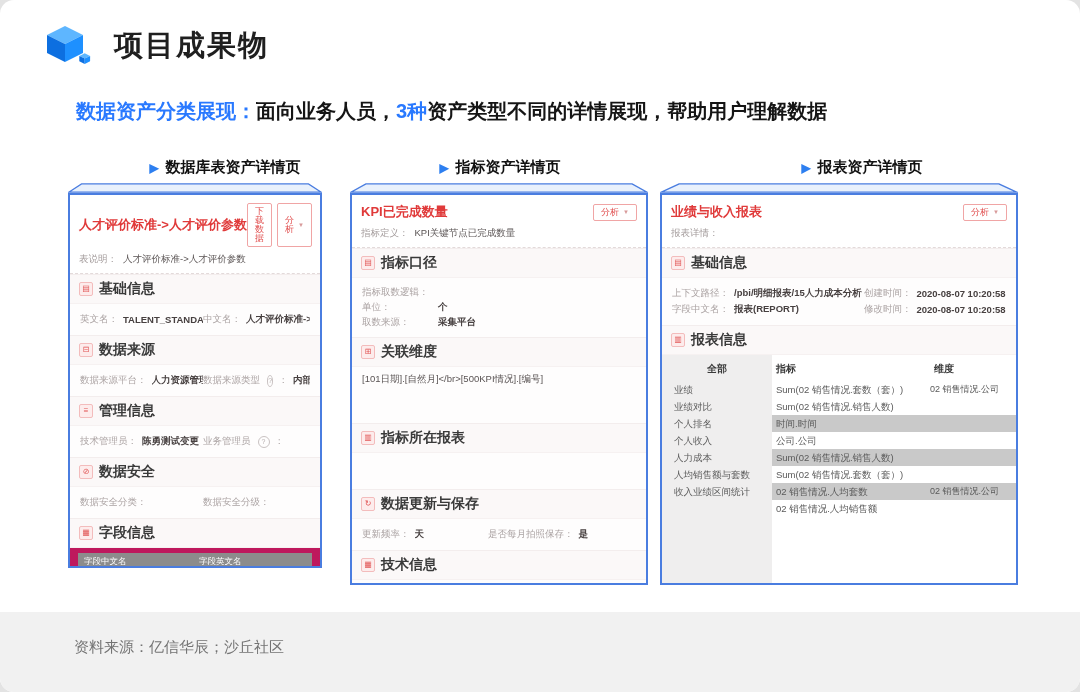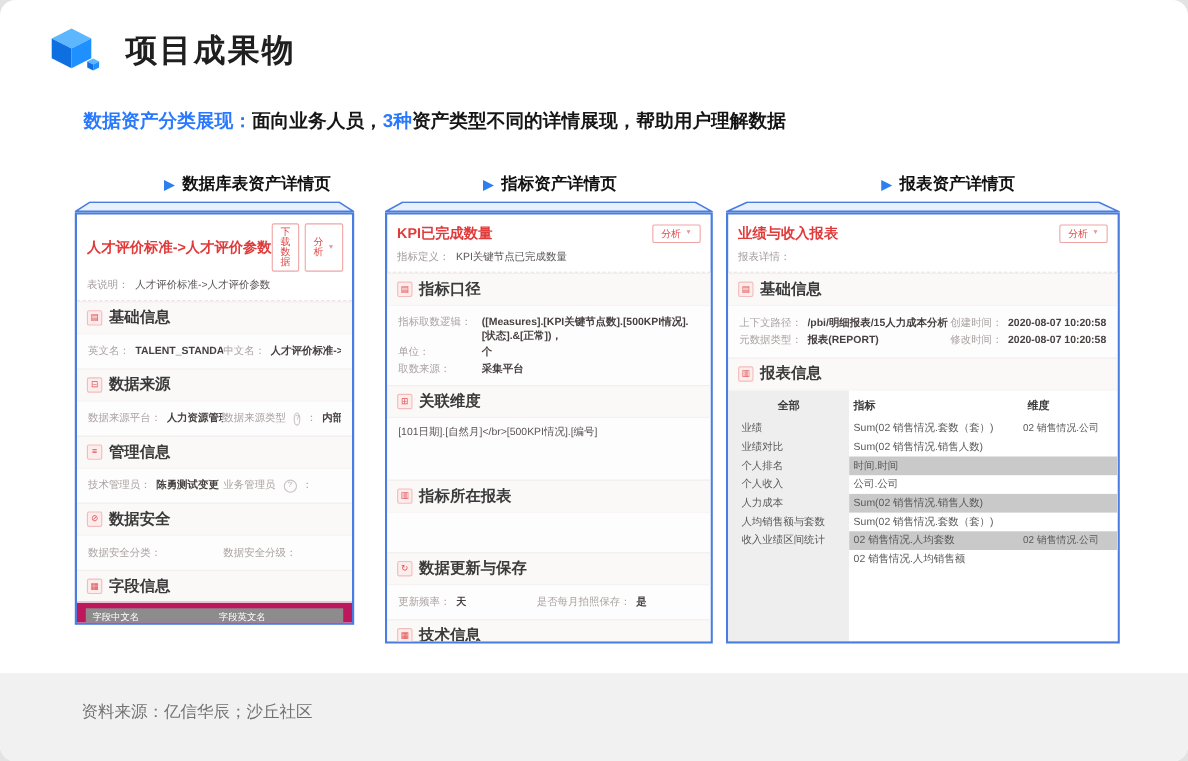--- a/index.html
+++ b/index.html
@@ -2,21 +2,21 @@
 <html><head>
 <meta charset="utf-8">
 <style>
   html,body{margin:0;padding:0;}
   body{width:1080px;height:692px;background:#e3e3e3;font-family:"Liberation Sans",sans-serif;}
   .slide{position:relative;width:1080px;height:692px;background:#fff;border-radius:14px;overflow:hidden;}
 
   
   .hdr{position:absolute;left:36px;top:22px;display:flex;align-items:center;gap:20px;}
   .hdr h1{margin:0;font-size:29px;font-weight:800;color:#1f1f1f;letter-spacing:2px;}
-  .subtitle{position:absolute;left:76px;top:98px;font-size:17px;font-weight:600;color:#151515;}
+  .subtitle{position:absolute;left:76px;top:98px;font-size:20px;font-weight:600;color:#151515;}
   .blue{color:#2979ff;}
 
   
   .cap{position:absolute;top:158px;transform:translateX(-50%);display:flex;align-items:center;gap:7px;
        font-size:15px;font-weight:bold;color:#111;white-space:nowrap;}
   .cap .arw{color:#2d7ff0;font-size:12px;line-height:1;}
 
   
   .panel{position:absolute;}
   .p1{left:68px;top:183px;width:254px;}
@@ -241,21 +241,20 @@
         <span class="vl">KPI关键节点已完成数量</span>
       </div>
 
       <div class="sec">
         <span class="sic">▤</span>
         <span class="sname">指标口径</span>
       </div>
       <div class="sbody">
         <div class="lrow">
             <span class="lb">指标取数逻辑：</span>
-            <span class="vl" style="white-space:normal">([Measures].[KPI关键节点数].[500KPI情况].[状态].&amp;[正常])，</span>
           </div>
         <div class="lrow">
             <span class="lb">单位：</span>
             <span class="vl">个</span>
           </div>
         <div class="lrow">
             <span class="lb">取数来源：</span>
             <span class="vl">采集平台</span>
           </div>
       </div>
@@ -331,21 +330,21 @@
               <span class="lb">上下文路径：</span>
               <span class="vl">/pbi/明细报表/15人力成本分析</span>
             </div>
           <div class="kv">
               <span class="lb">创建时间：</span>
               <span class="vl">2020-08-07 10:20:58</span>
             </div>
         </div>
         <div class="krow">
           <div class="kv" style="flex:1.35">
-              <span class="lb">元数据类型：</span>
+              <span class="lb">字段中文名：</span>
               <span class="vl">报表(REPORT)</span>
             </div>
           <div class="kv">
               <span class="lb">修改时间：</span>
               <span class="vl">2020-08-07 10:20:58</span>
             </div>
         </div>
       </div>
 
       <div class="sec">

